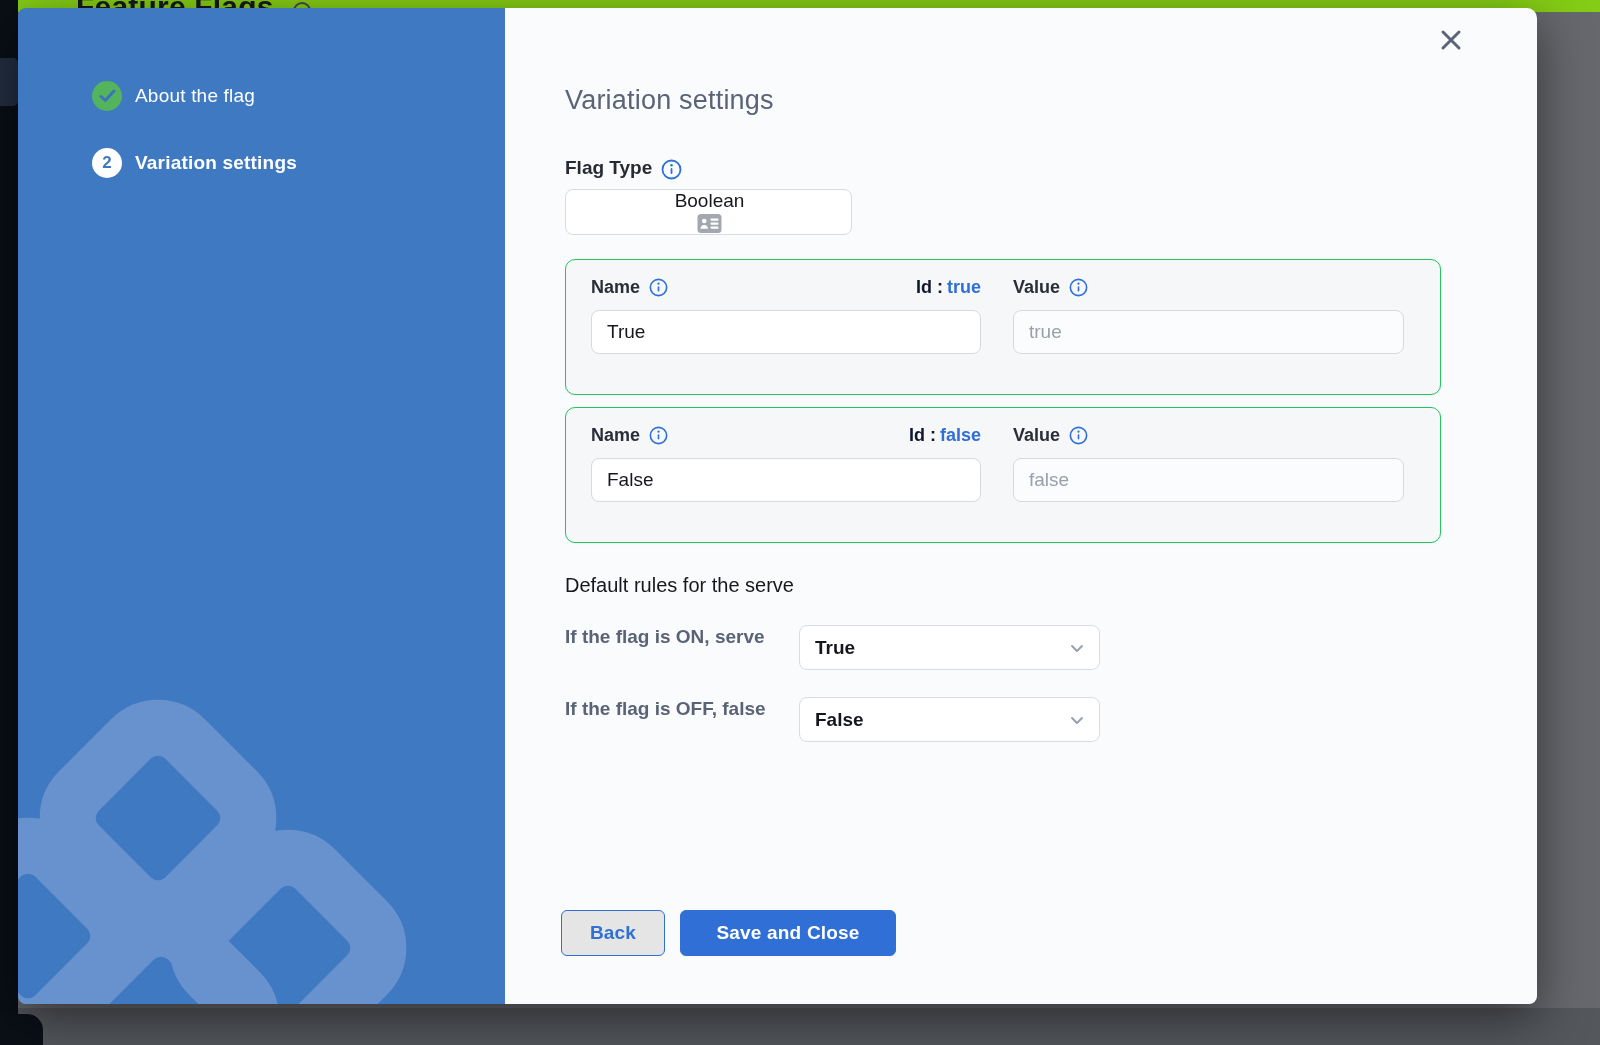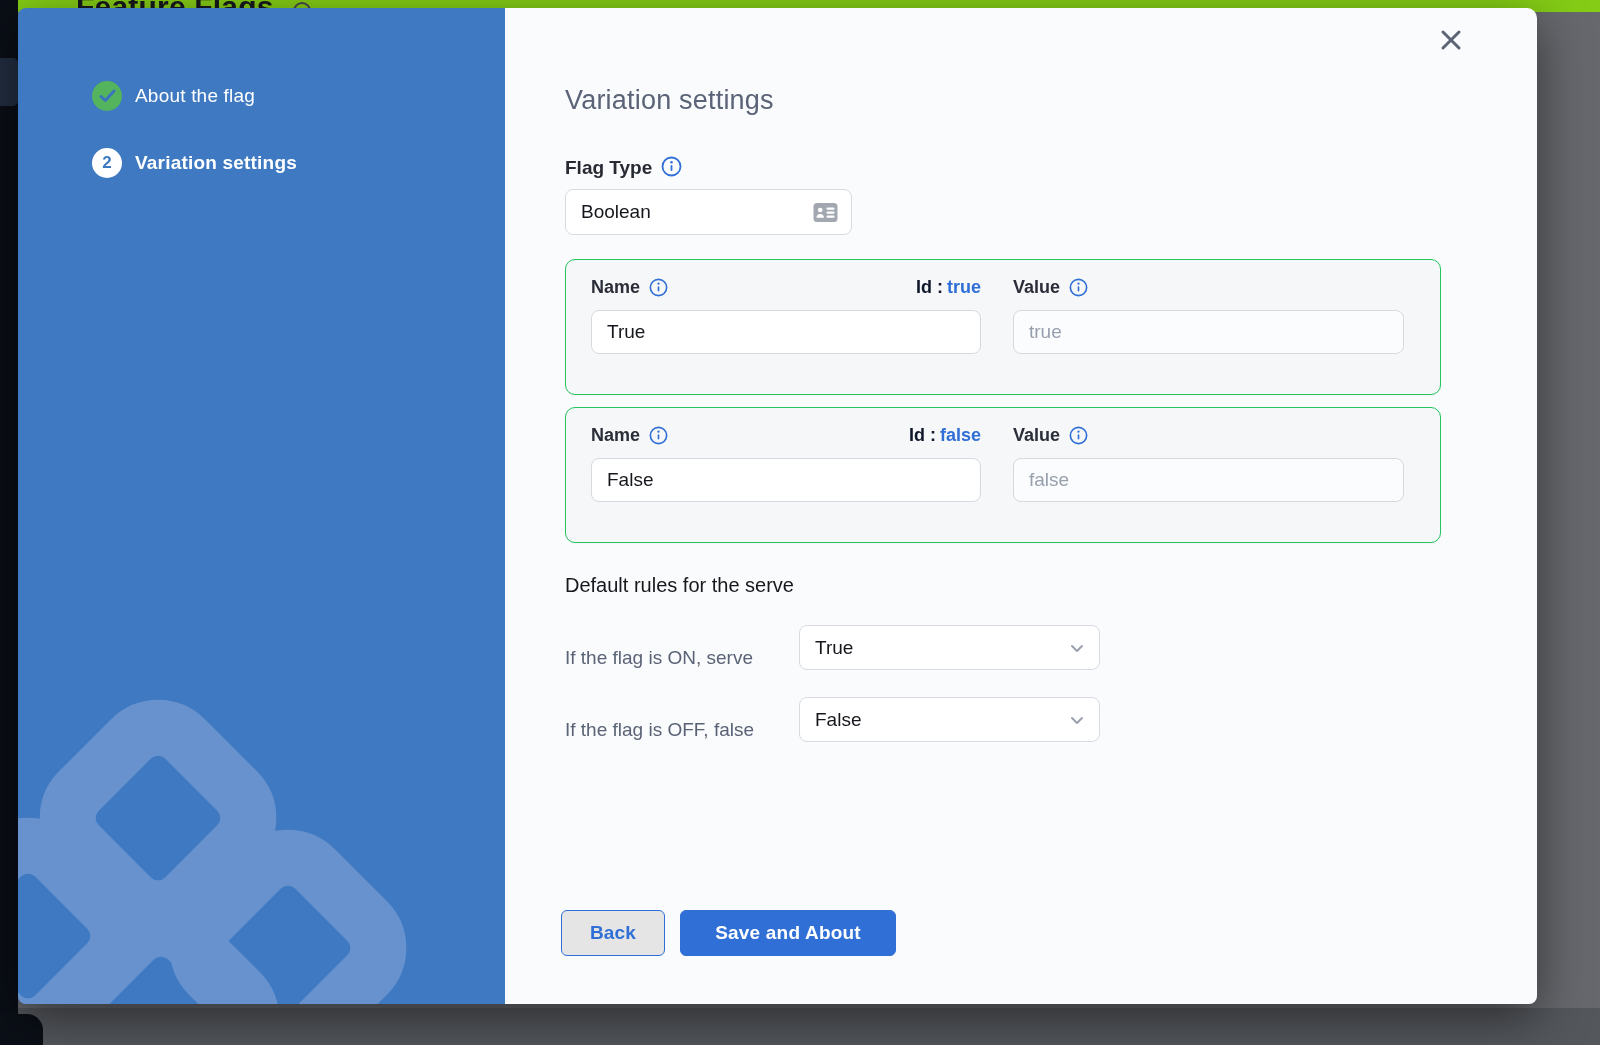--- a/index.html
+++ b/index.html
@@ -36,48 +36,48 @@
   .step-circle.num{background:#ffffff;color:var(--sidebar_blue);font-size:17px;font-weight:700;}
   .step-label{margin-left:13px;color:#ffffff;font-size:19px;font-weight:500;letter-spacing:.2px;}
   .step.active .step-label{font-weight:700;}
 
   
   .content-panel{position:relative;width:1080px;height:100%;background:#fafbfc;border-radius:0 10px 8px 0;}
   .close-btn{position:absolute;top:16px;right:70px;width:32px;height:32px;background:none;border:none;cursor:pointer;display:flex;align-items:center;justify-content:center;}
   .content{padding:76px 0 0 60px;}
   .modal-title{font-size:27px;line-height:32px;font-weight:500;color:#5a6377;letter-spacing:.2px;}
 
-  .field-label{margin-top:40px;display:flex;align-items:flex-start;gap:9px;font-size:19px;font-weight:600;color:#272a33;line-height:24px;}
+  .field-label{margin-top:40px;display:flex;align-items:flex-end;gap:9px;font-size:19px;font-weight:600;color:#272a33;line-height:24px;}
   .info-icon{display:inline-flex;color:var(--accent);flex-shrink:0;}
 
   .selectbox{margin-top:9px;height:46px;background:#fff;border:1px solid #d8dbe0;border-radius:8px;
              display:flex;align-items:center;justify-content:space-between;padding:0 13px 0 15px;cursor:pointer;}
   .selectbox .sel-text{font-size:19px;color:#15171c;}
-  .flag-type-select{width:287px;}
+  .flag-type-select{width:287px;flex-direction:column;}
 
   
   .card{margin-top:24px;width:876px;height:136px;background:#f6f7f9;border:1px solid #22c55e;border-radius:10px;
         padding:16px 36px 0 25px;box-shadow:0 1px 2px rgba(20,30,60,.04);}
   .card + .card{margin-top:12px;}
   .card-cols{display:flex;gap:32px;}
   .col-name{width:391px;}
   .col-value{width:392px;}
   .card-head{display:flex;align-items:center;justify-content:space-between;height:22px;}
   .card-label{display:flex;align-items:center;gap:9px;font-size:18px;font-weight:600;color:#2b2e38;}
   .id-wrap{font-size:18px;font-weight:600;}
   .id-label{color:#0f172a;}
   .id-value{color:var(--accent);margin-left:4px;}
   .text-input{margin-top:12px;width:100%;height:44px;border:1px solid #d6dade;border-radius:8px;background:#fff;
               font-family:"Liberation Sans",sans-serif;font-size:19px;color:#15171c;padding:0 15px;outline:none;}
   .value-input{background:#fbfcfd;}
   .value-input::placeholder{color:#98a0ae;}
 
   
   .rules-heading{margin-top:30px;font-size:20px;font-weight:500;color:#16181d;line-height:24px;}
-  .rule-row{margin-top:28px;display:flex;align-items:flex-end;}
+  .rule-row{margin-top:28px;display:flex;align-items:flex-start;font-weight:bold;}
   .rule-row + .rule-row{margin-top:27px;}
   .rule-label{width:234px;font-size:19px;color:#5a6376;line-height:24px;}
   .rule-select{width:301px;height:45px;margin-top:0;}
 
   
   .actions{margin-top:168px;display:flex;gap:15px;margin-left:-4px;}
   .btn{height:46px;border-radius:6px;font-family:"Liberation Sans",sans-serif;font-size:19px;font-weight:700;cursor:pointer;letter-spacing:.2px;}
   .btn-back{width:104px;background:#e5e5e5;border:1px solid var(--accent);color:var(--accent);}
   .btn-save{width:216px;background:var(--accent);border:1px solid var(--accent);color:#ffffff;}
 </style>
@@ -248,17 +248,17 @@
         <div class="selectbox rule-select">
           <span class="sel-text">False</span>
           <svg width="18" height="18" viewBox="0 0 18 18">
               <path d="M4 7 L9 12 L14 7" fill="none" stroke="#9aa1ad" stroke-width="2" stroke-linecap="round" stroke-linejoin="round"></path>
             </svg>
         </div>
       </div>
 
       <div class="actions">
         <button class="btn btn-back">Back</button>
-        <button class="btn btn-save">Save and About</button>
+        <button class="btn btn-save">Save and Close</button>
       </div>
     </div>
   </section>
 </div>
 
 </body></html>

